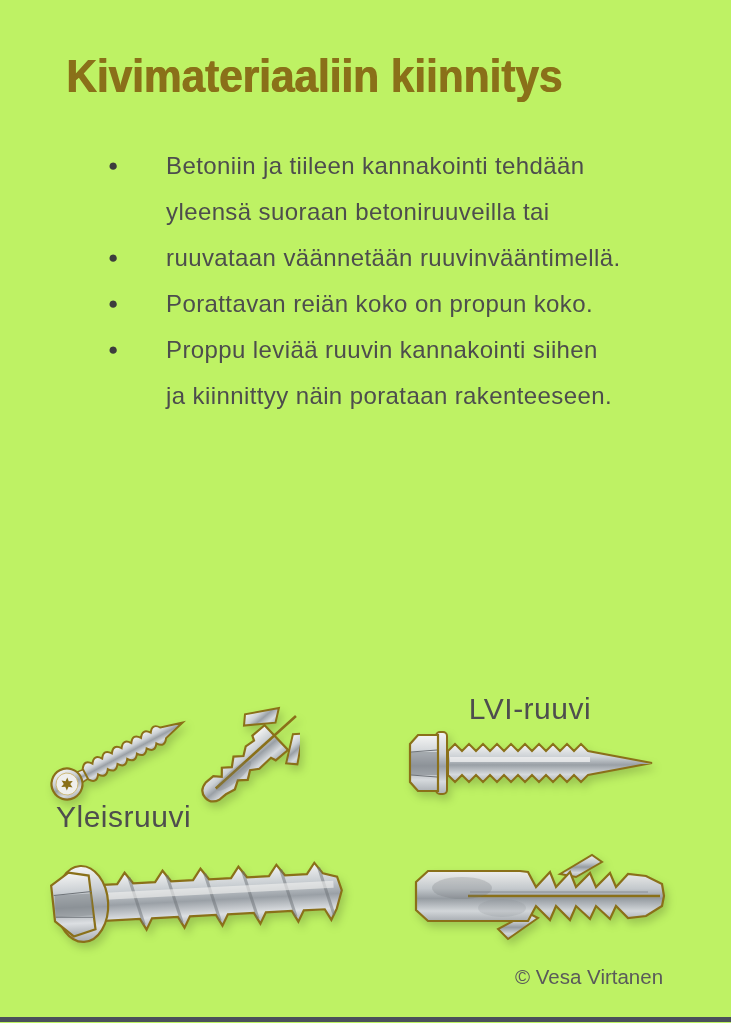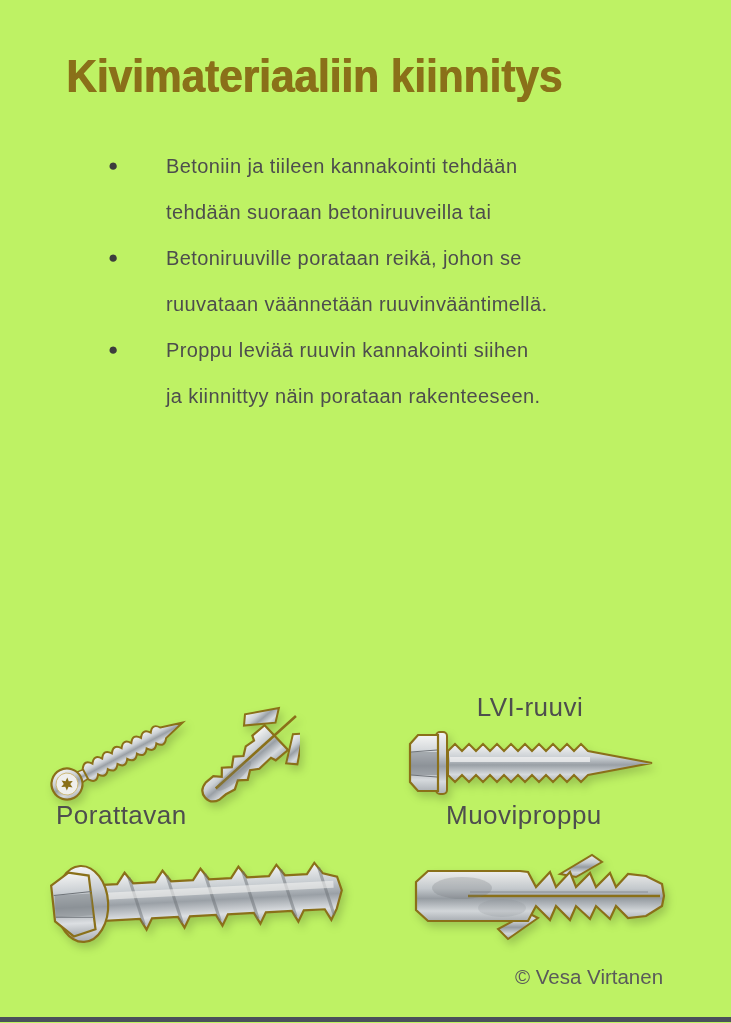--- a/index.html
+++ b/index.html
@@ -23,34 +23,34 @@
   }
   
   .bullets{
     position:absolute;left:104px;top:143px;width:540px;
     list-style:none;margin:0;padding:0;
   }
   .bullets li{
     position:relative;
     padding-left:62px;
     color:#4d4d4d;
-    font-size:20px;
+    font-size:24px;
     letter-spacing:0.4px;
     line-height:46px;
   }
   .bullets li::before{
     content:"●";
     position:absolute;left:4px;top:0;
     font-size:17px;color:#3d3d3d;line-height:46px;
   }
   .bullets .line{height:46px;white-space:nowrap;}
   
   .fig-label{
     position:absolute;
-    color:#4e4e4e;font-size:26px;letter-spacing:0.5px;
+    color:#4e4e4e;font-size:30px;letter-spacing:0.5px;
     white-space:nowrap;
   }
   .lbl-lvi{left:420px;top:692px;width:220px;text-align:center;}
   .lbl-yleis{left:56px;top:800px;}
   .lbl-muovi{left:446px;top:800px;}
   .lbl-betoni{left:204px;top:830px;}
   
   .fig{position:absolute;filter:drop-shadow(3px 5px 4px rgba(0,0,0,0.18));}
   .fig-yleis{left:40px;top:700px;}
   .fig-lvi{left:402px;top:724px;}
@@ -69,25 +69,27 @@
 </head>
 <body>
 
 <div class="slide">
 
   <div class="title">Kivimateriaaliin kiinnitys</div>
 
   <ul class="bullets">
     <li>
       <div class="line">Betoniin ja tiileen kannakointi tehdään</div>
-      <div class="line">tehdään suoraan betoniruuveilla tai</div>
+      <div class="line">yleensä suoraan betoniruuveilla tai</div>
     </li>
     <li>
-      <div class="line">Betoniruuville porataan reikä, johon se</div>
       <div class="line">ruuvataan väännetään ruuvinvääntimellä.</div>
+    </li>
+    <li>
+      <div class="line">Porattavan reiän koko on propun koko.</div>
     </li>
     <li>
       <div class="line">Proppu leviää ruuvin kannakointi siihen</div>
       <div class="line">ja kiinnittyy näin porataan rakenteeseen.</div>
     </li>
   </ul>
 
   <div class="fig-label lbl-lvi">LVI-ruuvi</div>
 
   <svg class="fig fig-yleis" width="260" height="110" viewBox="0 0 260 110">
@@ -130,22 +132,21 @@
     </defs>
     <path d="M46,27 L53,20 L60,27 L67,20 L74,27 L81,20 L88,27 L95,20 L102,27 L109,20 L116,27 L123,20 L130,27 L137,20 L144,27 L151,20 L158,27 L165,20 L172,27 L179,20 L186,27 L250,39 L186,51 L179,58 L172,51 L165,58 L158,51 L151,58 L144,51 L137,58 L130,51 L123,58 L116,51 L109,58 L102,51 L95,58 L88,51 L81,58 L74,51 L67,58 L60,51 L53,58 L46,51 Z" fill="url(#gB)" stroke="#8a7019" stroke-width="2"></path>
     <rect x="48" y="33" width="140" height="5" fill="#f2f2f1" opacity="0.75"></rect>
     <rect x="34" y="8" width="11" height="62" rx="4" fill="url(#gB)" stroke="#8a7019" stroke-width="2"></rect>
     <path d="M8,20 L16,11 L36,11 L36,67 L16,67 L8,58 Z" fill="url(#gB)" stroke="#8a7019" stroke-width="2.2"></path>
     <rect x="9" y="28" width="26" height="23" fill="#82878c" opacity="0.55"></rect>
     <line x1="9" y1="28" x2="35" y2="26" stroke="#6e7378" stroke-width="1"></line>
     <line x1="9" y1="51" x2="35" y2="53" stroke="#6e7378" stroke-width="1"></line>
   </svg>
 
-  <div class="fig-label lbl-yleis">Porattavan</div>
-  <div class="fig-label lbl-muovi">Muoviproppu</div>
+  <div class="fig-label lbl-yleis">Yleisruuvi</div>
 
   <svg class="fig fig-betoni" width="308" height="95" viewBox="0 0 308 95">
     <defs>
       <linearGradient id="gC" x1="0" y1="0" x2="0" y2="1">
         <stop offset="0" stop-color="#f5f5f4"></stop>
           <stop offset="0.3" stop-color="#cbd0d4"></stop>
         <stop offset="0.55" stop-color="#9aa0a6"></stop>
           <stop offset="0.8" stop-color="#dcdfe2"></stop>
         <stop offset="1" stop-color="#a7acb1"></stop>
       </linearGradient>

